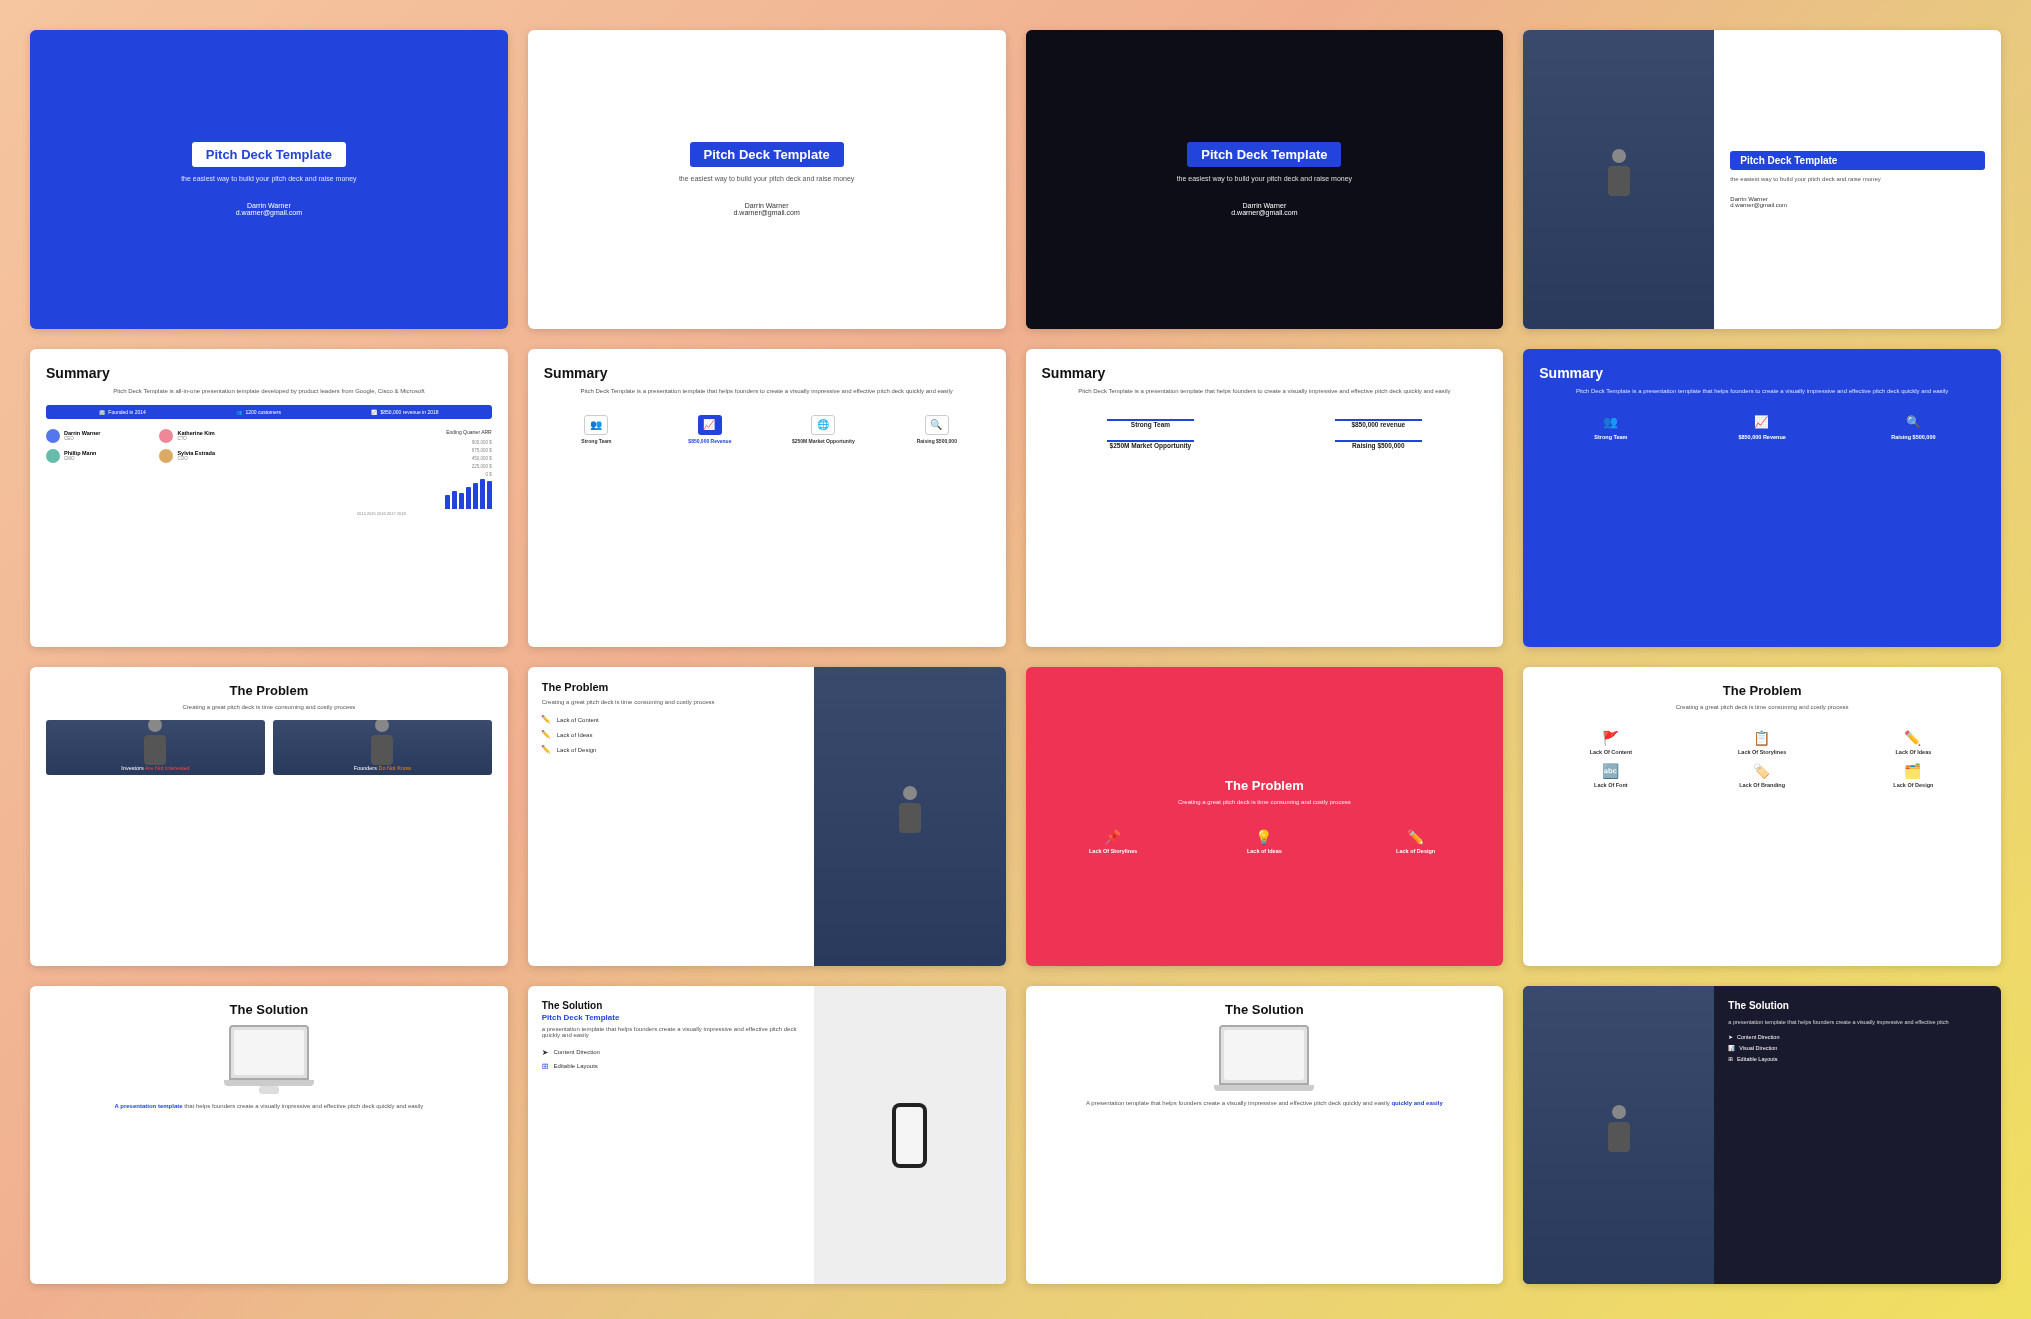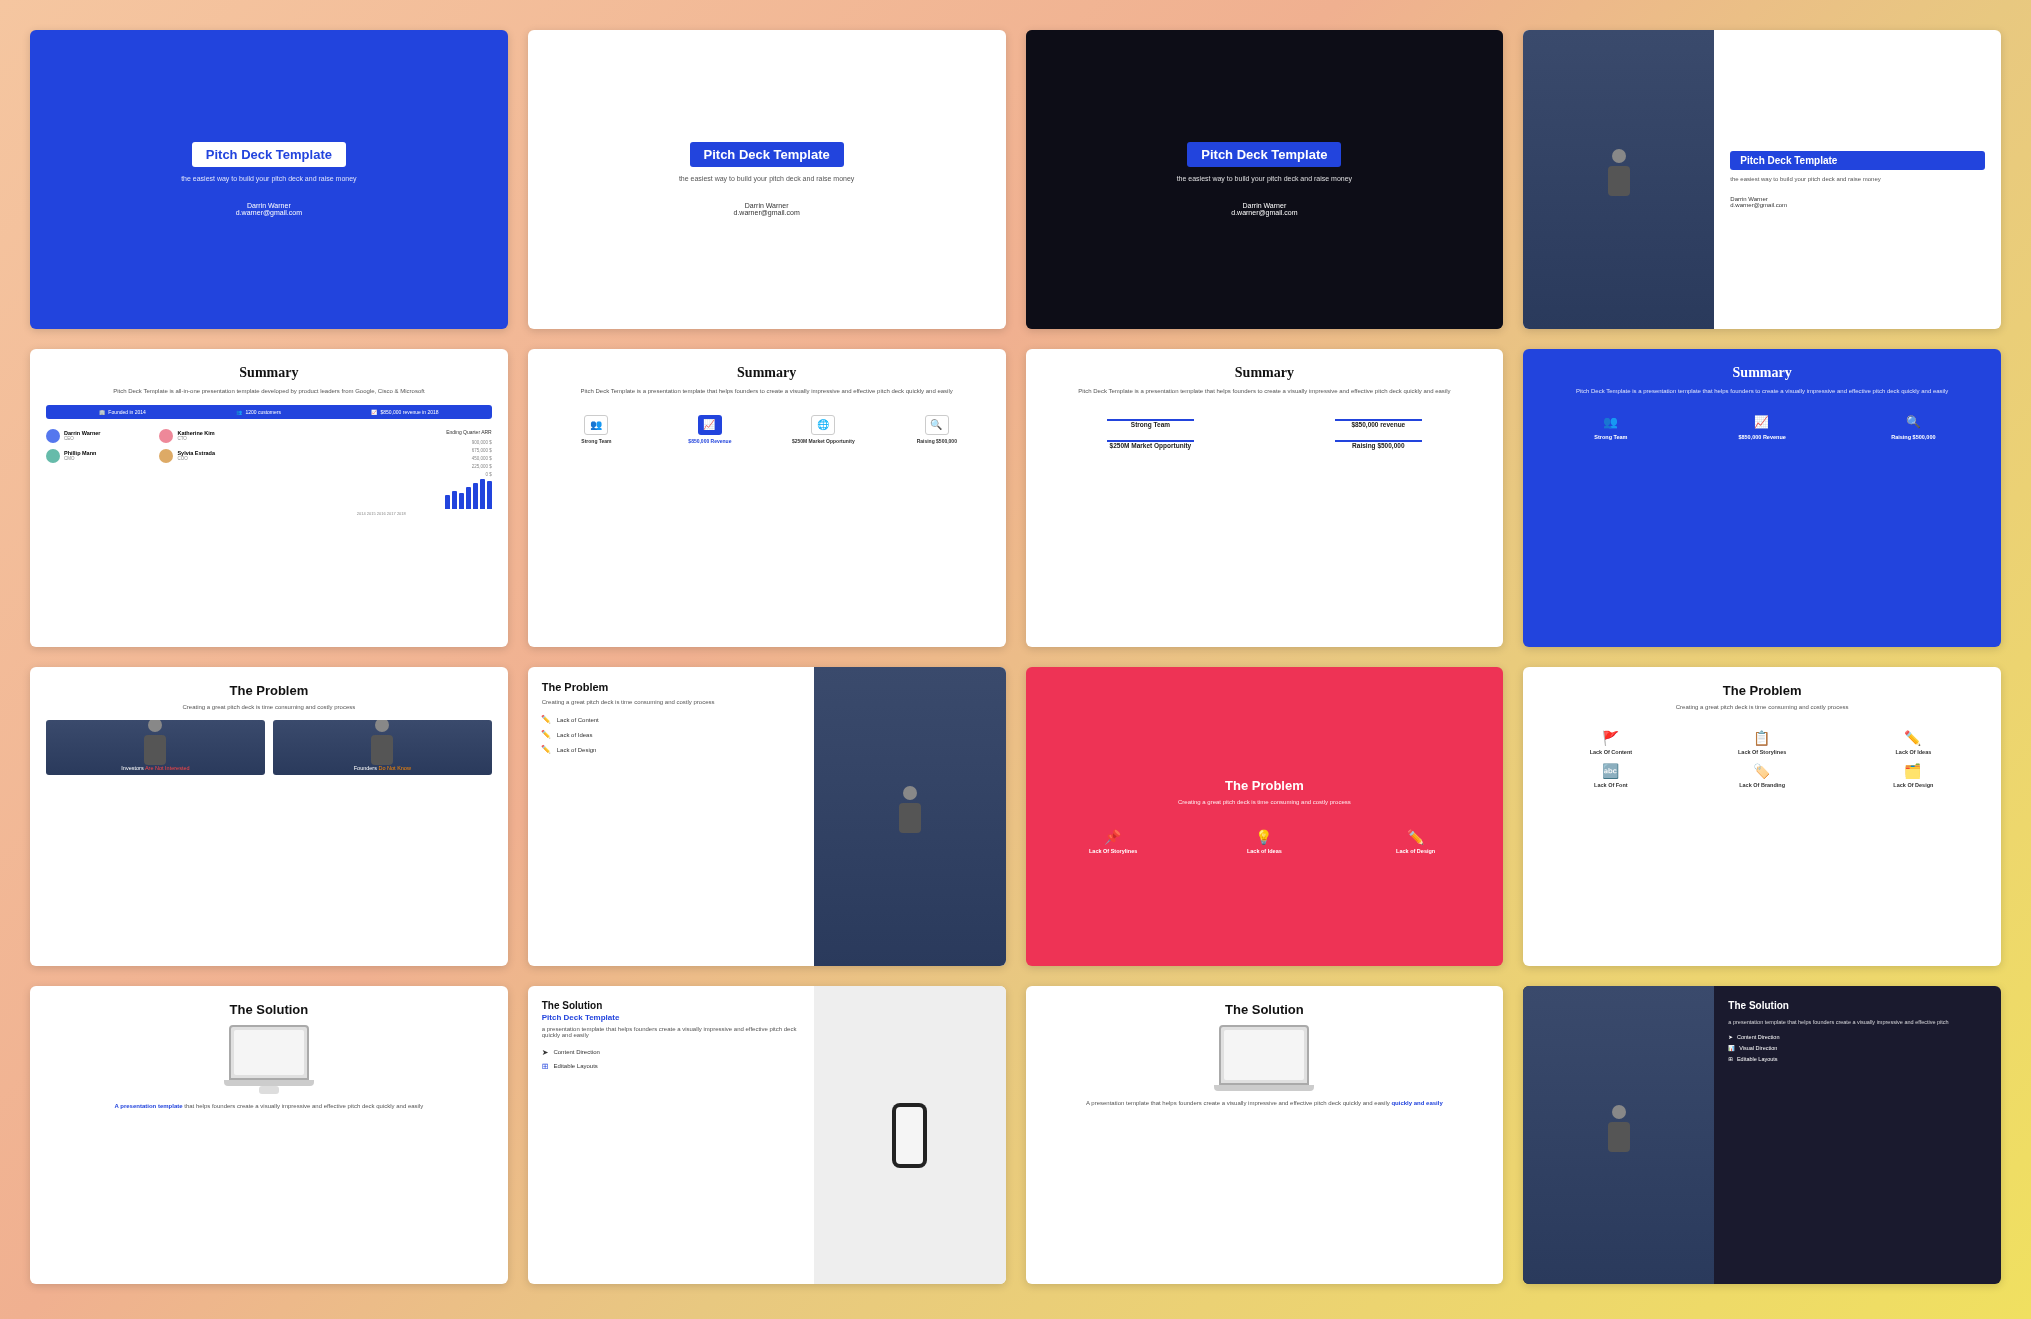--- a/index.html
+++ b/index.html
@@ -153,24 +153,23 @@
       color: #333;
       font-size: 6px;
     }
     
     .summary-slide {
       padding: 16px;
     }
     .summary-title {
       font-size: 14px;
       font-weight: bold;
-      text-align: center;
+      text-align: left;
       margin-bottom: 6px;
       color: #111;
-      font-family: Liberation Serif, serif;
     }
     .summary-desc {
       font-size: 6px;
       color: #555;
       text-align: center;
       margin-bottom: 10px;
       line-height: 1.4;
     }
     .summary-bar {
       background: #2244dd;

